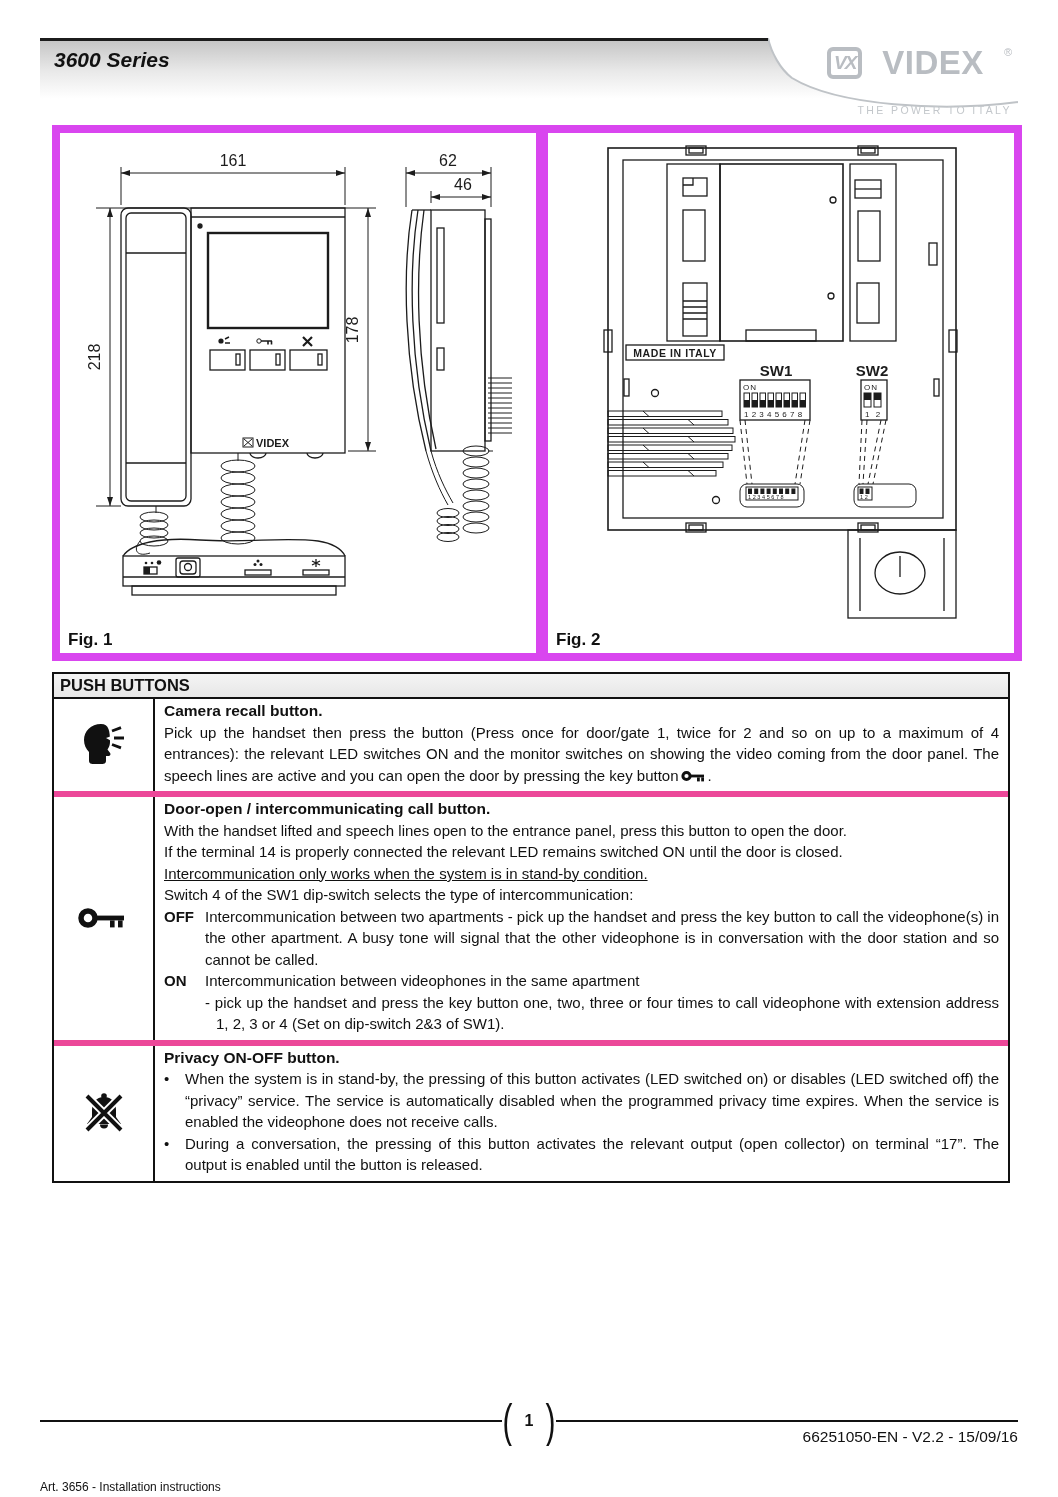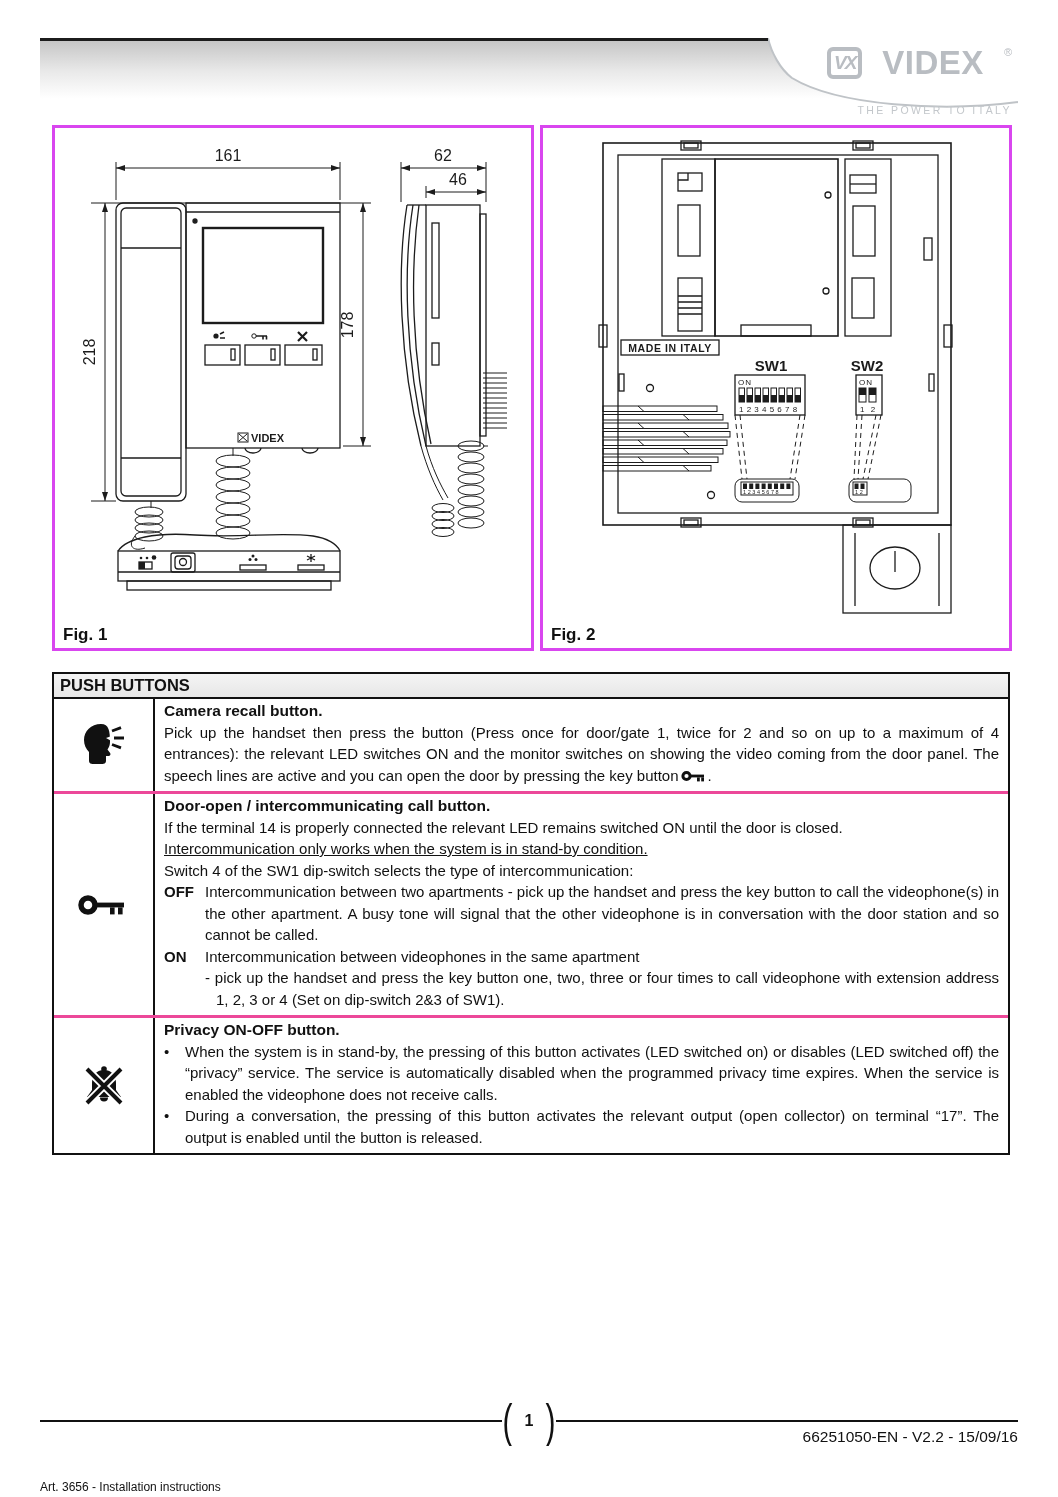--- a/index.html
+++ b/index.html
@@ -15,34 +15,34 @@
   .art-subtitle{font-size:23px;}
   .logo-area{position:absolute;right:0;top:-3px;width:250px;height:84px;}
   .logo-area svg{position:absolute;inset:0;}
   .logo-row{position:absolute;top:6px;right:6px;display:flex;align-items:center;gap:20px;color:#b9bdc2;}
   .vx-box{border:4px solid #b9bdc2;border-radius:6px;font-weight:bold;font-size:19px;
           padding:0 3px;line-height:24px;letter-spacing:-2px;font-style:italic;}
   .logo-word{font-weight:bold;font-size:33px;letter-spacing:0.5px;}
   .logo-reg{font-size:11px;align-self:flex-start;margin-top:2px;}
   .tagline{position:absolute;bottom:6px;right:6px;font-size:10.5px;letter-spacing:2.4px;color:#c3c7cb;}
   
-  .fig-box{position:absolute;border:3px solid #d946ef;background:#fff;}
+  .fig-box{position:absolute;border:8px solid #d946ef;background:#fff;}
   #fig1{left:52px;top:125px;width:476px;height:520px;}
   #fig2{left:540px;top:125px;width:466px;height:520px;}
   .fig-box svg.drawing{position:absolute;left:0;top:0;}
   .fig-label{position:absolute;left:8px;bottom:3px;font-weight:bold;font-size:17px;}
   .lines{stroke:#1c1c1c;fill:none;stroke-width:1.3;}
   .thin{stroke:#1c1c1c;fill:none;stroke-width:1;}
   .solid{fill:#1c1c1c;stroke:none;}
   .dimtext{font-size:16px;fill:#1c1c1c;font-family:"Liberation Sans",sans-serif;}
   
   .pb-table{position:absolute;left:52px;top:672px;width:954px;border:2px solid #111;}
   .pb-head{font-weight:bold;font-size:16.5px;padding:2px 6px;border-bottom:2px solid #111;
            background:linear-gradient(#f4f4f4,#e7e7e7);}
-  .pb-row{display:flex;border-bottom:3px solid #ec4899;}
+  .pb-row{display:flex;border-bottom:6px solid #ec4899;}
   .pb-row:last-child{border-bottom:none;}
   .icon-cell{width:99px;flex:none;border-right:2px solid #111;display:flex;
              align-items:center;justify-content:center;}
   .text-cell{flex:1;padding:1px 9px 5px 9px;font-size:15px;line-height:21.5px;text-align:justify;}
   .pb-heading{font-weight:bold;font-size:15.5px;}
   .u{text-decoration:underline;}
   p.t{margin:0;}
   .term-row{display:flex;}
   .term{font-weight:bold;flex:none;width:41px;}
   .term-body{flex:1;text-align:justify;}
@@ -61,20 +61,21 @@
   .footer-left{position:absolute;left:40px;top:1480px;font-size:12px;}
   .footer-right{position:absolute;right:40px;top:1428px;font-size:15.5px;}
 </style>
 </head>
 <body>
 
 <div class="page">
 
   <div class="header">
     <div class="band">
+      <div class="series">3600 Series</div>
       <div class="logo-area">
         <svg width="250" height="84" viewBox="0 0 250 84">
           <path d="M0,0 L250,0 L250,64 C175,74 70,68 24,40 C12,31 3,14 0,0 Z" fill="#ffffff"></path>
           <path d="M0,0 C3,14 12,31 24,40 C70,68 175,74 250,64" fill="none" stroke="#bfc3c7" stroke-width="2"></path>
         </svg>
         <div class="logo-row">
           <span class="vx-box">VX</span>
           <span class="logo-word">VIDEX</span>
           <span class="logo-reg">®</span>
         </div>
@@ -390,20 +391,21 @@
       <div class="icon-cell">
         <svg width="52" height="26" viewBox="0 0 52 26">
           <circle cx="10" cy="13" r="7" fill="none" stroke="#111" stroke-width="5.5"></circle>
           <rect x="16" y="10.6" width="30" height="4.8" fill="#111"></rect>
           <rect x="32" y="15.4" width="4.6" height="7" fill="#111"></rect>
           <rect x="40" y="15.4" width="4.6" height="7" fill="#111"></rect>
         </svg>
       </div>
       <div class="text-cell">
         <div class="pb-heading">Door-open / intercommunicating call button.</div>
+        <p class="t">With the handset lifted and speech lines open to the entrance panel, press this button to open the door.</p>
         <p class="t">If the terminal 14 is properly connected the relevant LED remains switched ON until the door is closed.</p>
         <p class="t u">Intercommunication only works when the system is in stand-by condition.</p>
         <p class="t">Switch 4 of the SW1 dip-switch selects the type of intercommunication:</p>
         <div class="term-row">
           <span class="term">OFF</span>
           <span class="term-body">Intercommunication between two apartments - pick up the handset and press the key button to call the videophone(s) in the other apartment. A busy tone will signal that the other videophone is in conversation with the door station and so cannot be called.</span>
         </div>
         <div class="term-row">
           <span class="term">ON</span>
           <span class="term-body">

